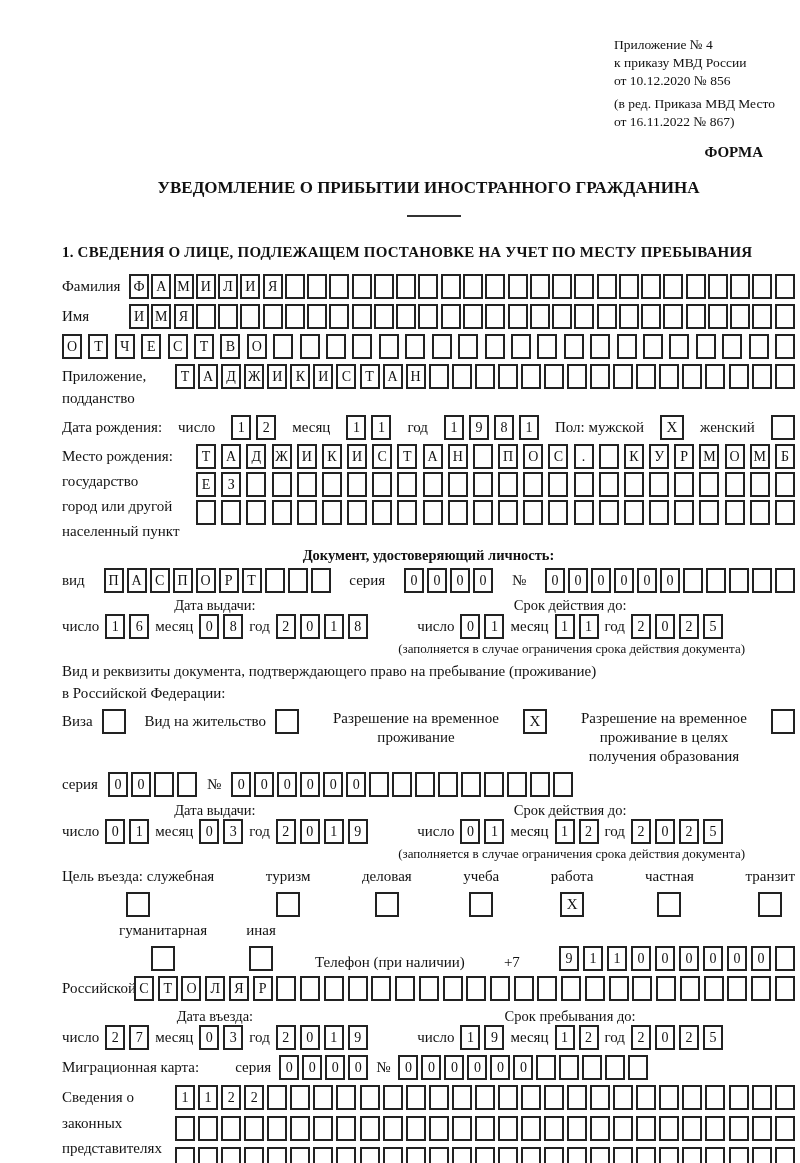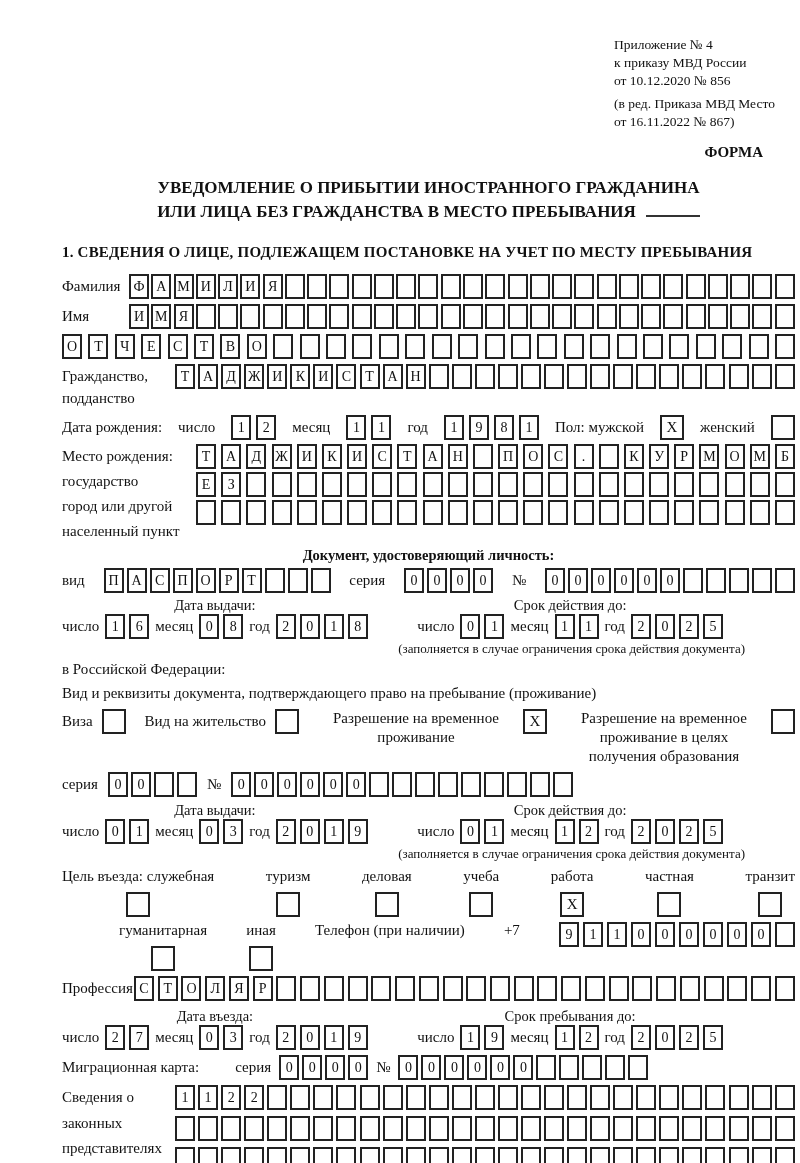--- a/index.html
+++ b/index.html
@@ -46,21 +46,21 @@
   .date-row .cells{gap:4px;}
   .validity-note{text-align:right; padding-right:50px; font-size:13px; margin-top:2px;}
   .plain-line{margin-top:5px; line-height:19px;}
   .rvp-row{display:flex; justify-content:space-between; align-items:flex-start; margin-top:6px;}
   .rvp-item{display:flex; align-items:center; gap:9px;}
   .rvp-item.multi{align-items:flex-start;}
   .rvp-label{display:inline-block; width:196px; text-align:center; line-height:19px;}
   .series-row{display:flex; align-items:center; margin-top:6px;}
   .series-row .g{margin-left:10px;}
   .p-item{display:flex; align-items:center; gap:7px;flex-direction:column;}
-  .purpose2{display:flex; justify-content:space-between; align-items:flex-start; margin-left:57px; margin-top:5px;}
+  .purpose2{display:flex; justify-content:space-between; align-items:flex-end; margin-left:57px; margin-top:5px;}
   .phone-cells{gap:4px;}
   .mig-row{display:flex; align-items:center; margin-top:5px;}
   .mig-row .sp1{margin-left:36px;} .mig-row .sp2{margin-left:8px;}
   .rep-block{display:flex; margin-top:5px; align-items:flex-start;}
   .rep-labels{flex:none; width:113px; line-height:25.5px;}
   .rep-rows{flex:1;}
   .rep-rows .cells{margin-bottom:6px;}
 </style>
 </head>
 <body>
@@ -72,21 +72,21 @@
     <div>к приказу МВД России</div>
     <div>от 10.12.2020 № 856</div>
     <div class="rev">(в ред. Приказа МВД Место</div>
     <div>от 16.11.2022 № 867)</div>
   </div>
 
   <div class="forma">ФОРМА</div>
 
   <div class="title">
     <span>УВЕДОМЛЕНИЕ О ПРИБЫТИИ ИНОСТРАННОГО ГРАЖДАНИНА</span><br>
-    <span>ИЛИ ЛИЦА БЕЗ ГРАЖДАНСТВА В МЕСТО ПРЕБЫВАНИЯ</span><span class="title-underline"></span>
+    <span class="title-underline"></span>
   </div>
 
   <div class="section-heading">1. СВЕДЕНИЯ О ЛИЦЕ, ПОДЛЕЖАЩЕМ ПОСТАНОВКЕ НА УЧЕТ ПО МЕСТУ ПРЕБЫВАНИЯ</div>
 
   <div class="frow mt13">
     <span class="lbl w67">Фамилия</span>
     <div class="cells grow">
         <div class="cell">Ф</div>
         <div class="cell">А</div>
         <div class="cell">М</div>
@@ -184,21 +184,21 @@
         <div class="cell"></div>
         <div class="cell"></div>
         <div class="cell"></div>
         <div class="cell"></div>
         <div class="cell"></div>
       </div>
   </div>
 
   <div class="frow top">
     <div class="lbl-stack w113">
-      <div class="l1">Гражданство,</div>
+      <div class="l1">Приложение,</div>
       <div>подданство</div>
     </div>
     <div class="cells grow">
         <div class="cell">Т</div>
         <div class="cell">А</div>
         <div class="cell">Д</div>
         <div class="cell">Ж</div>
         <div class="cell">И</div>
         <div class="cell">К</div>
         <div class="cell">И</div>
@@ -421,22 +421,22 @@
               <div class="cell">0</div>
               <div class="cell">2</div>
               <div class="cell">5</div>
             </div>
         </div>
       </div>
     </div>
     <div class="validity-note">(заполняется в случае ограничения срока действия документа)</div>
   </div>
 
+  <div class="plain-line">Вид и реквизиты документа, подтверждающего право на пребывание (проживание)</div>
   <div class="plain-line" style="margin-top:3px;">в Российской Федерации:</div>
-  <div class="plain-line">Вид и реквизиты документа, подтверждающего право на пребывание (проживание)</div>
 
   <div class="rvp-row">
     <div class="rvp-item">
       <span>Виза</span>
       <div class="checkbox"></div>
     </div>
     <div class="rvp-item">
       <span>Вид на жительство</span>
       <div class="checkbox"></div>
     </div>
@@ -578,21 +578,21 @@
         <div class="cell">0</div>
         <div class="cell">0</div>
         <div class="cell">0</div>
         <div class="cell">0</div>
         <div class="cell">0</div>
         <div class="cell"></div>
       </div>
   </div>
 
   <div class="frow">
-    <span class="lbl w70" style="width:72px;">Профессия</span>
+    <span class="lbl w70" style="width:72px;">Российской</span>
     <div class="cells grow">
         <div class="cell">С</div>
         <div class="cell">Т</div>
         <div class="cell">О</div>
         <div class="cell">Л</div>
         <div class="cell">Я</div>
         <div class="cell">Р</div>
         <div class="cell"></div>
         <div class="cell"></div>
         <div class="cell"></div>

